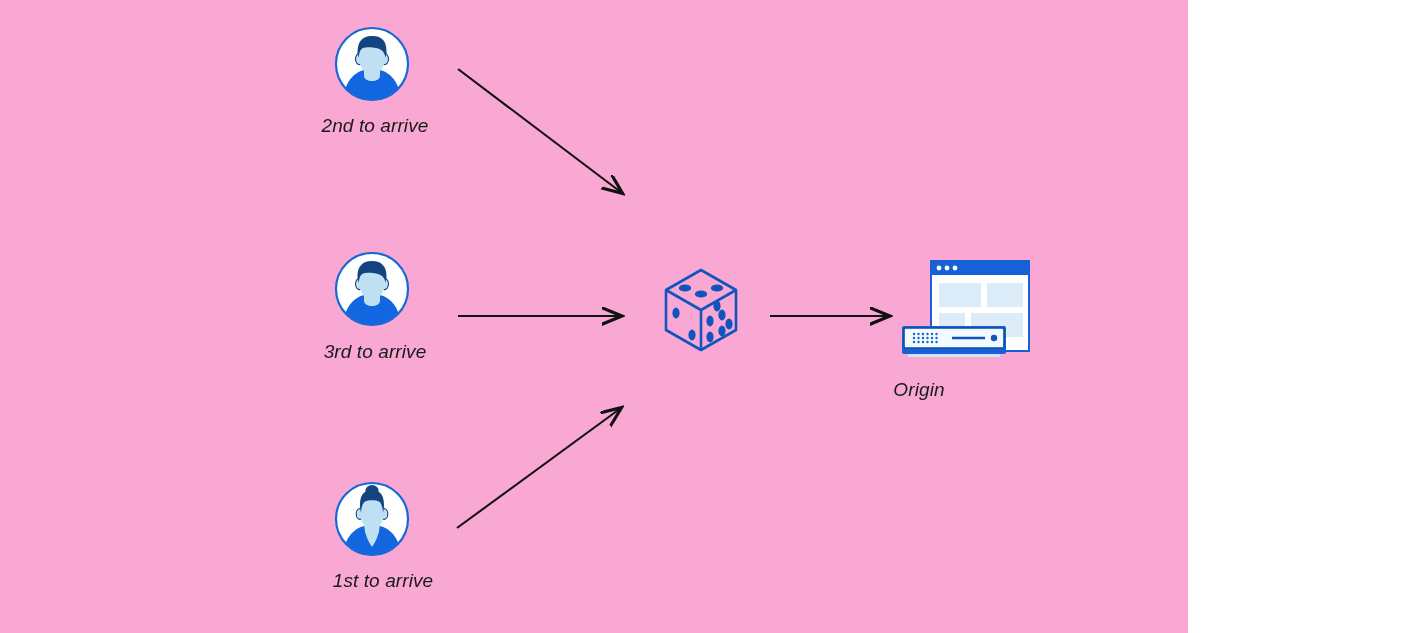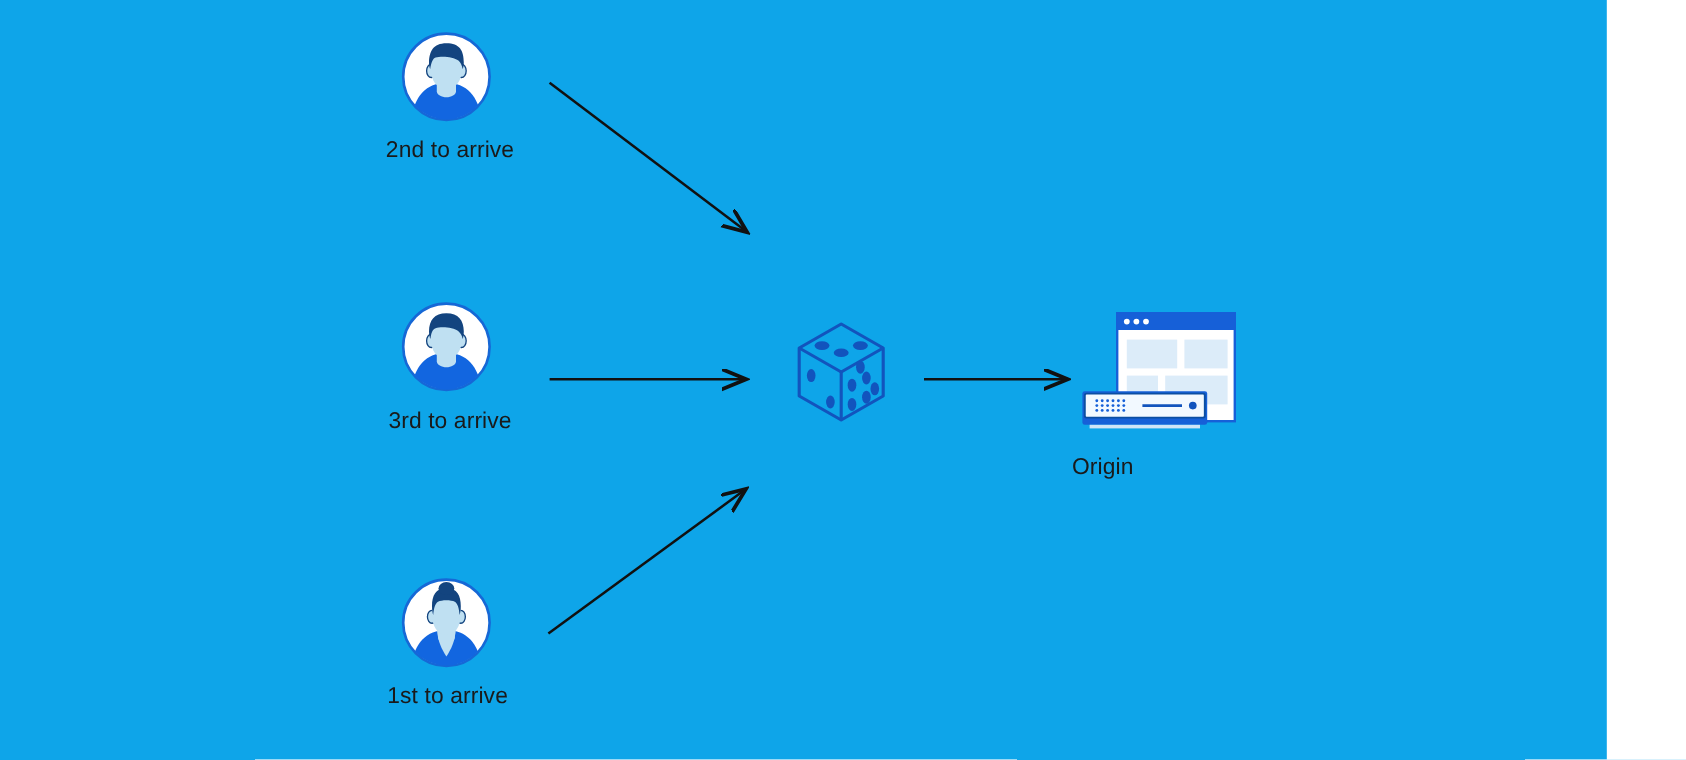--- a/index.html
+++ b/index.html
@@ -5,24 +5,25 @@
   html, body {
     margin: 0;
     padding: 0;
     background: #ffffff;
   }
   body {
     font-family: "Liberation Sans", sans-serif;
   }
   #canvas {
     position: relative;
-    width: 1339px;
+    width: 1188px;
     height: 633px;
-    background: #0ea5e9;
+    background: #f9a8d4;
     overflow: hidden;
+    font-style: italic;
   }
   .node {
     position: absolute;
   }
   .avatar-wrap {
     width: 76px;
     height: 76px;
   }
   .label {
     position: absolute;
@@ -113,21 +114,21 @@
         <path d="M31 40 L45 40 L45 50 C45 53 42 55 38 55 C34 55 31 53 31 50 Z" fill="#bfe0f2"></path>
         <path d="M31 44 C34 48 42 48 45 44 L45 40 L31 40 Z" fill="#9fcfe8"></path>
         <ellipse cx="26" cy="33" rx="3.8" ry="5.4" fill="#bfe0f2" stroke="#13447f" stroke-width="1.1"></ellipse>
         <ellipse cx="50" cy="33" rx="3.8" ry="5.4" fill="#bfe0f2" stroke="#13447f" stroke-width="1.1"></ellipse>
         <path d="M38 14 C27.5 14 26 23 26 31 C26 41 31 48 38 48 C45 48 50 41 50 31 C50 23 48.5 14 38 14 Z" fill="#bfe0f2"></path>
         <path d="M38 9 C29 9 26 15.5 26 24 C26 27 26.4 29.8 27 31.5 C27.6 26 28.5 22 31 20.5 C34 18.8 42 18.8 45 20.5 C47.5 22 48.5 26 49 31.5 C49.6 29.8 50 27 50 24 C50 15.5 47 9 38 9 Z" fill="#13447f"></path>
         <ellipse cx="38" cy="9.5" rx="6.6" ry="5.4" fill="#13447f"></ellipse>
       </g>
     </svg>
   </div>
-  <div class="label" style="left:314px; top:570px; width:118px;text-align:center;">1st to arrive</div>
+  <div class="label" style="left:324px; top:570px; width:118px;text-align:center;">1st to arrive</div>
 
   <div class="node" style="left:661px; top:266px;">
     <svg width="80" height="88" viewBox="0 0 80 88">
       <g fill="none" stroke="#1254bd" stroke-width="2.6" stroke-linejoin="round">
         <path d="M40 4 L75 24 L75 64 L40 84 L5 64 L5 24 Z"></path>
         <path d="M5 24 L40 44 L75 24"></path>
         <path d="M40 44 L40 84"></path>
       </g>
 
       <g fill="#1254bd">

